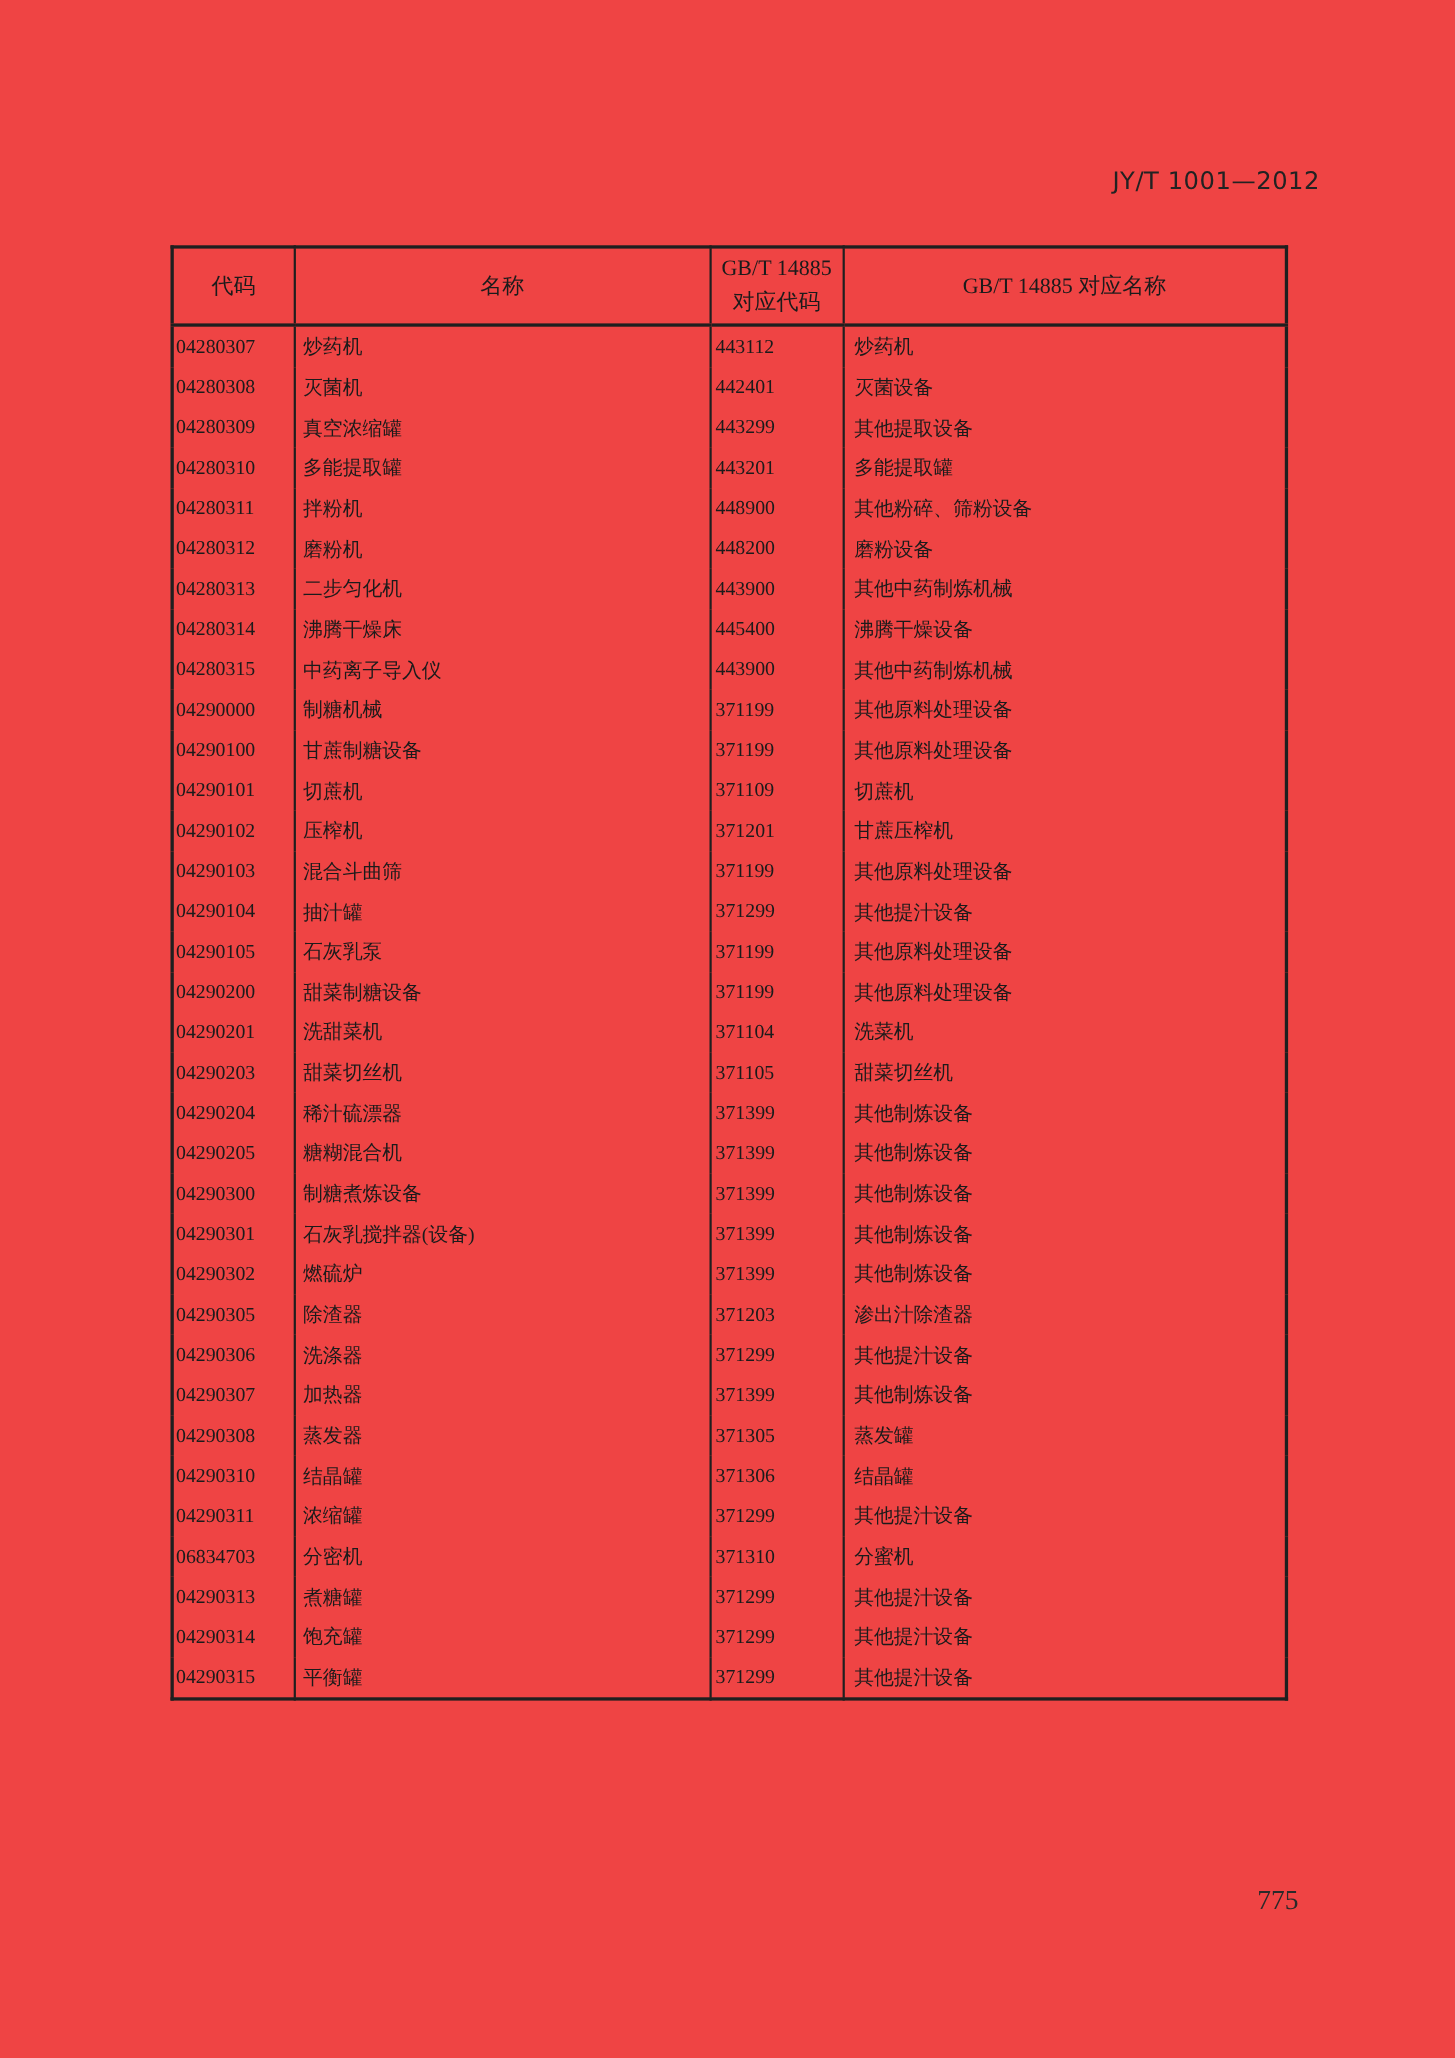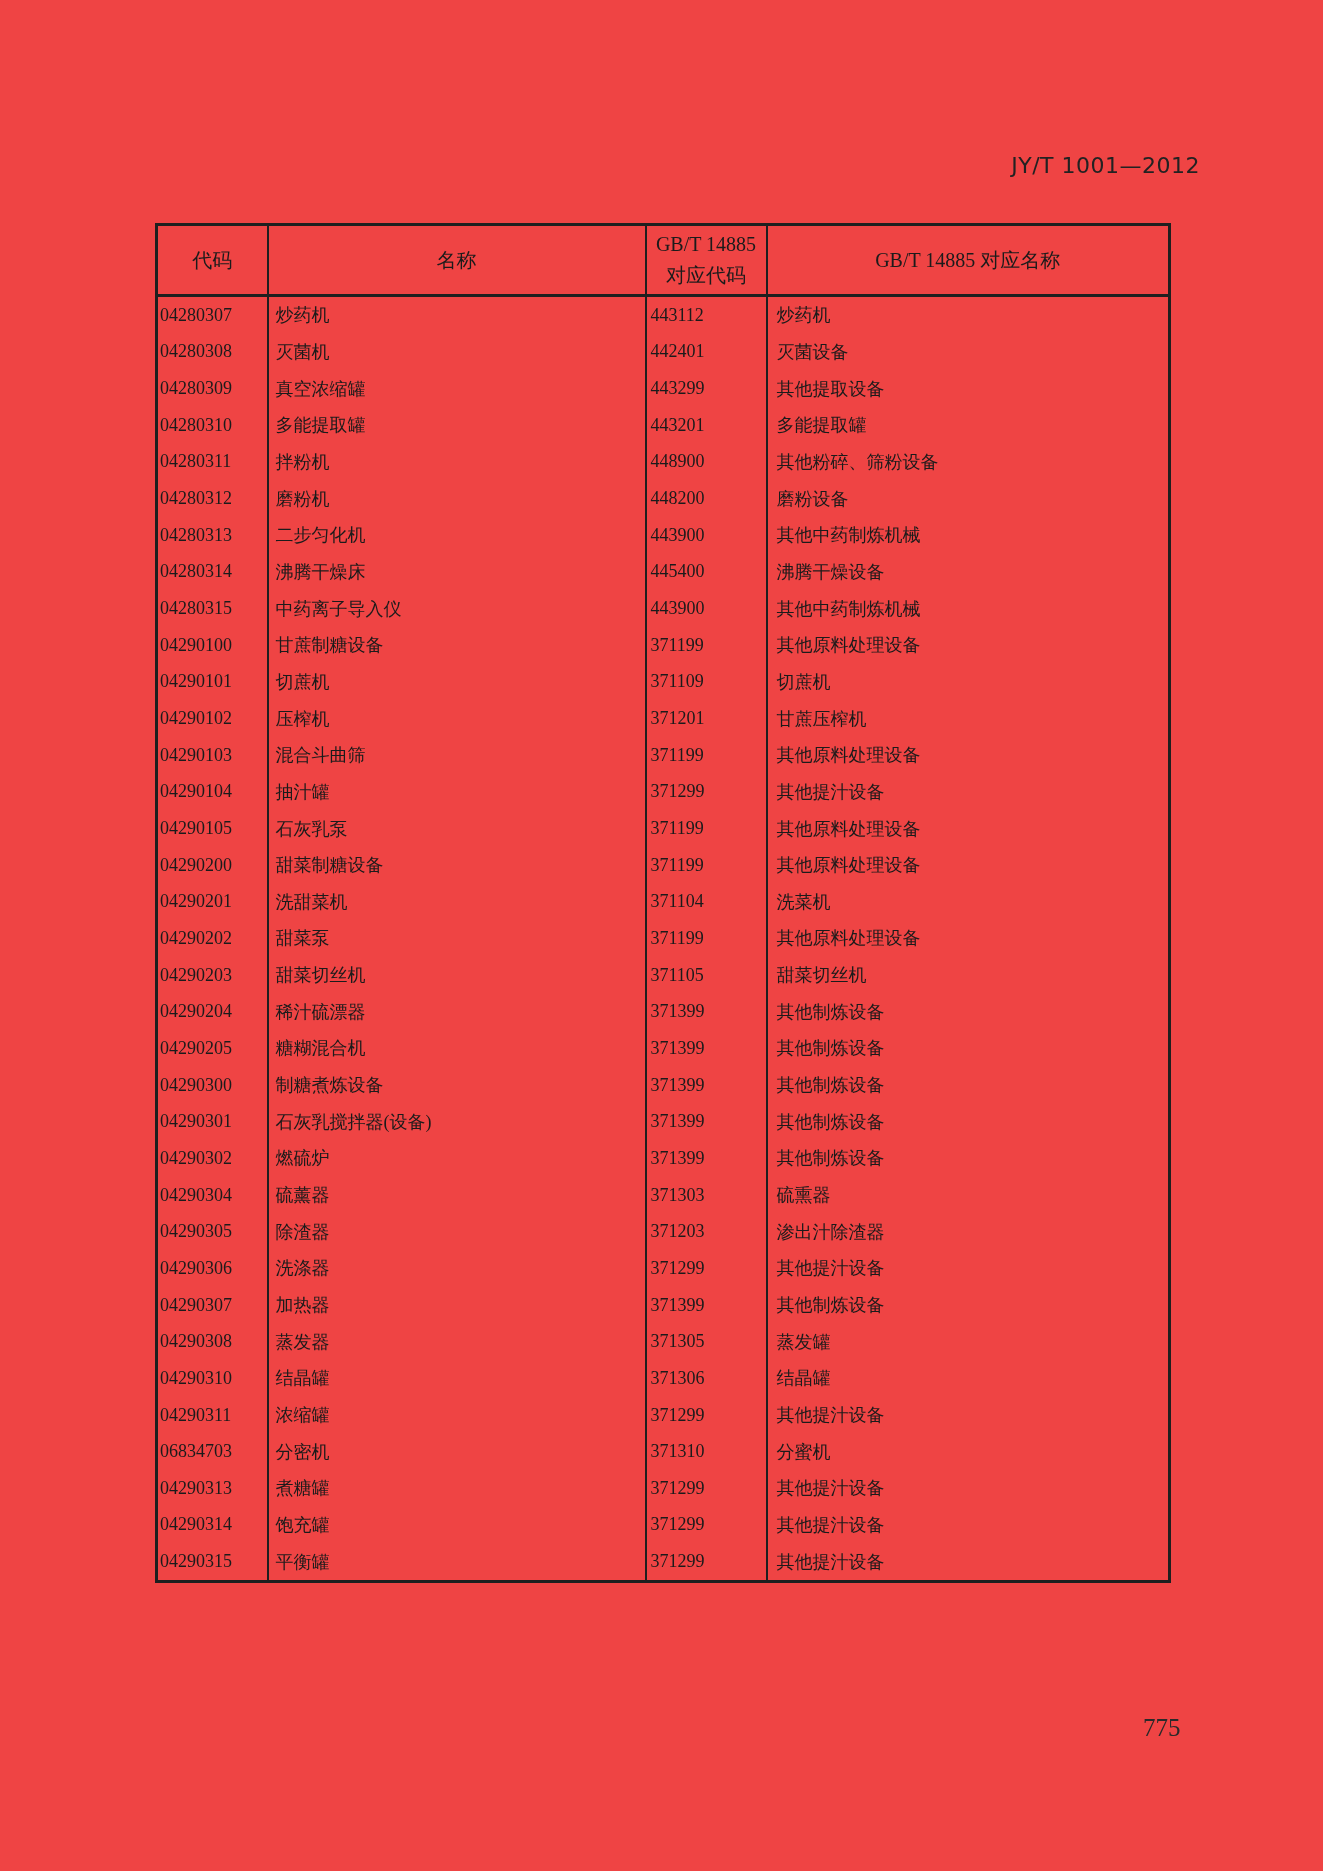--- a/index.html
+++ b/index.html
@@ -144,20 +144,26 @@
           <td class="c-gbcode">445400</td>
           <td class="c-gbname">沸腾干燥设备</td>
         </tr>
         <tr>
           <td class="c-code">04280315</td>
           <td class="c-name">中药离子导入仪</td>
           <td class="c-gbcode">443900</td>
           <td class="c-gbname">其他中药制炼机械</td>
         </tr>
         <tr>
+          <td class="c-code">04290000</td>
+          <td class="c-name">制糖机械</td>
+          <td class="c-gbcode">371199</td>
+          <td class="c-gbname">其他原料处理设备</td>
+        </tr>
+        <tr>
           <td class="c-code">04290100</td>
           <td class="c-name">甘蔗制糖设备</td>
           <td class="c-gbcode">371199</td>
           <td class="c-gbname">其他原料处理设备</td>
         </tr>
         <tr>
           <td class="c-code">04290101</td>
           <td class="c-name">切蔗机</td>
           <td class="c-gbcode">371109</td>
           <td class="c-gbname">切蔗机</td>
@@ -192,26 +198,20 @@
           <td class="c-gbcode">371199</td>
           <td class="c-gbname">其他原料处理设备</td>
         </tr>
         <tr>
           <td class="c-code">04290201</td>
           <td class="c-name">洗甜菜机</td>
           <td class="c-gbcode">371104</td>
           <td class="c-gbname">洗菜机</td>
         </tr>
         <tr>
-          <td class="c-code">04290202</td>
-          <td class="c-name">甜菜泵</td>
-          <td class="c-gbcode">371199</td>
-          <td class="c-gbname">其他原料处理设备</td>
-        </tr>
-        <tr>
           <td class="c-code">04290203</td>
           <td class="c-name">甜菜切丝机</td>
           <td class="c-gbcode">371105</td>
           <td class="c-gbname">甜菜切丝机</td>
         </tr>
         <tr>
           <td class="c-code">04290204</td>
           <td class="c-name">稀汁硫漂器</td>
           <td class="c-gbcode">371399</td>
           <td class="c-gbname">其他制炼设备</td>
@@ -234,26 +234,20 @@
           <td class="c-gbcode">371399</td>
           <td class="c-gbname">其他制炼设备</td>
         </tr>
         <tr>
           <td class="c-code">04290302</td>
           <td class="c-name">燃硫炉</td>
           <td class="c-gbcode">371399</td>
           <td class="c-gbname">其他制炼设备</td>
         </tr>
         <tr>
-          <td class="c-code">04290304</td>
-          <td class="c-name">硫薰器</td>
-          <td class="c-gbcode">371303</td>
-          <td class="c-gbname">硫熏器</td>
-        </tr>
-        <tr>
           <td class="c-code">04290305</td>
           <td class="c-name">除渣器</td>
           <td class="c-gbcode">371203</td>
           <td class="c-gbname">渗出汁除渣器</td>
         </tr>
         <tr>
           <td class="c-code">04290306</td>
           <td class="c-name">洗涤器</td>
           <td class="c-gbcode">371299</td>
           <td class="c-gbname">其他提汁设备</td>

